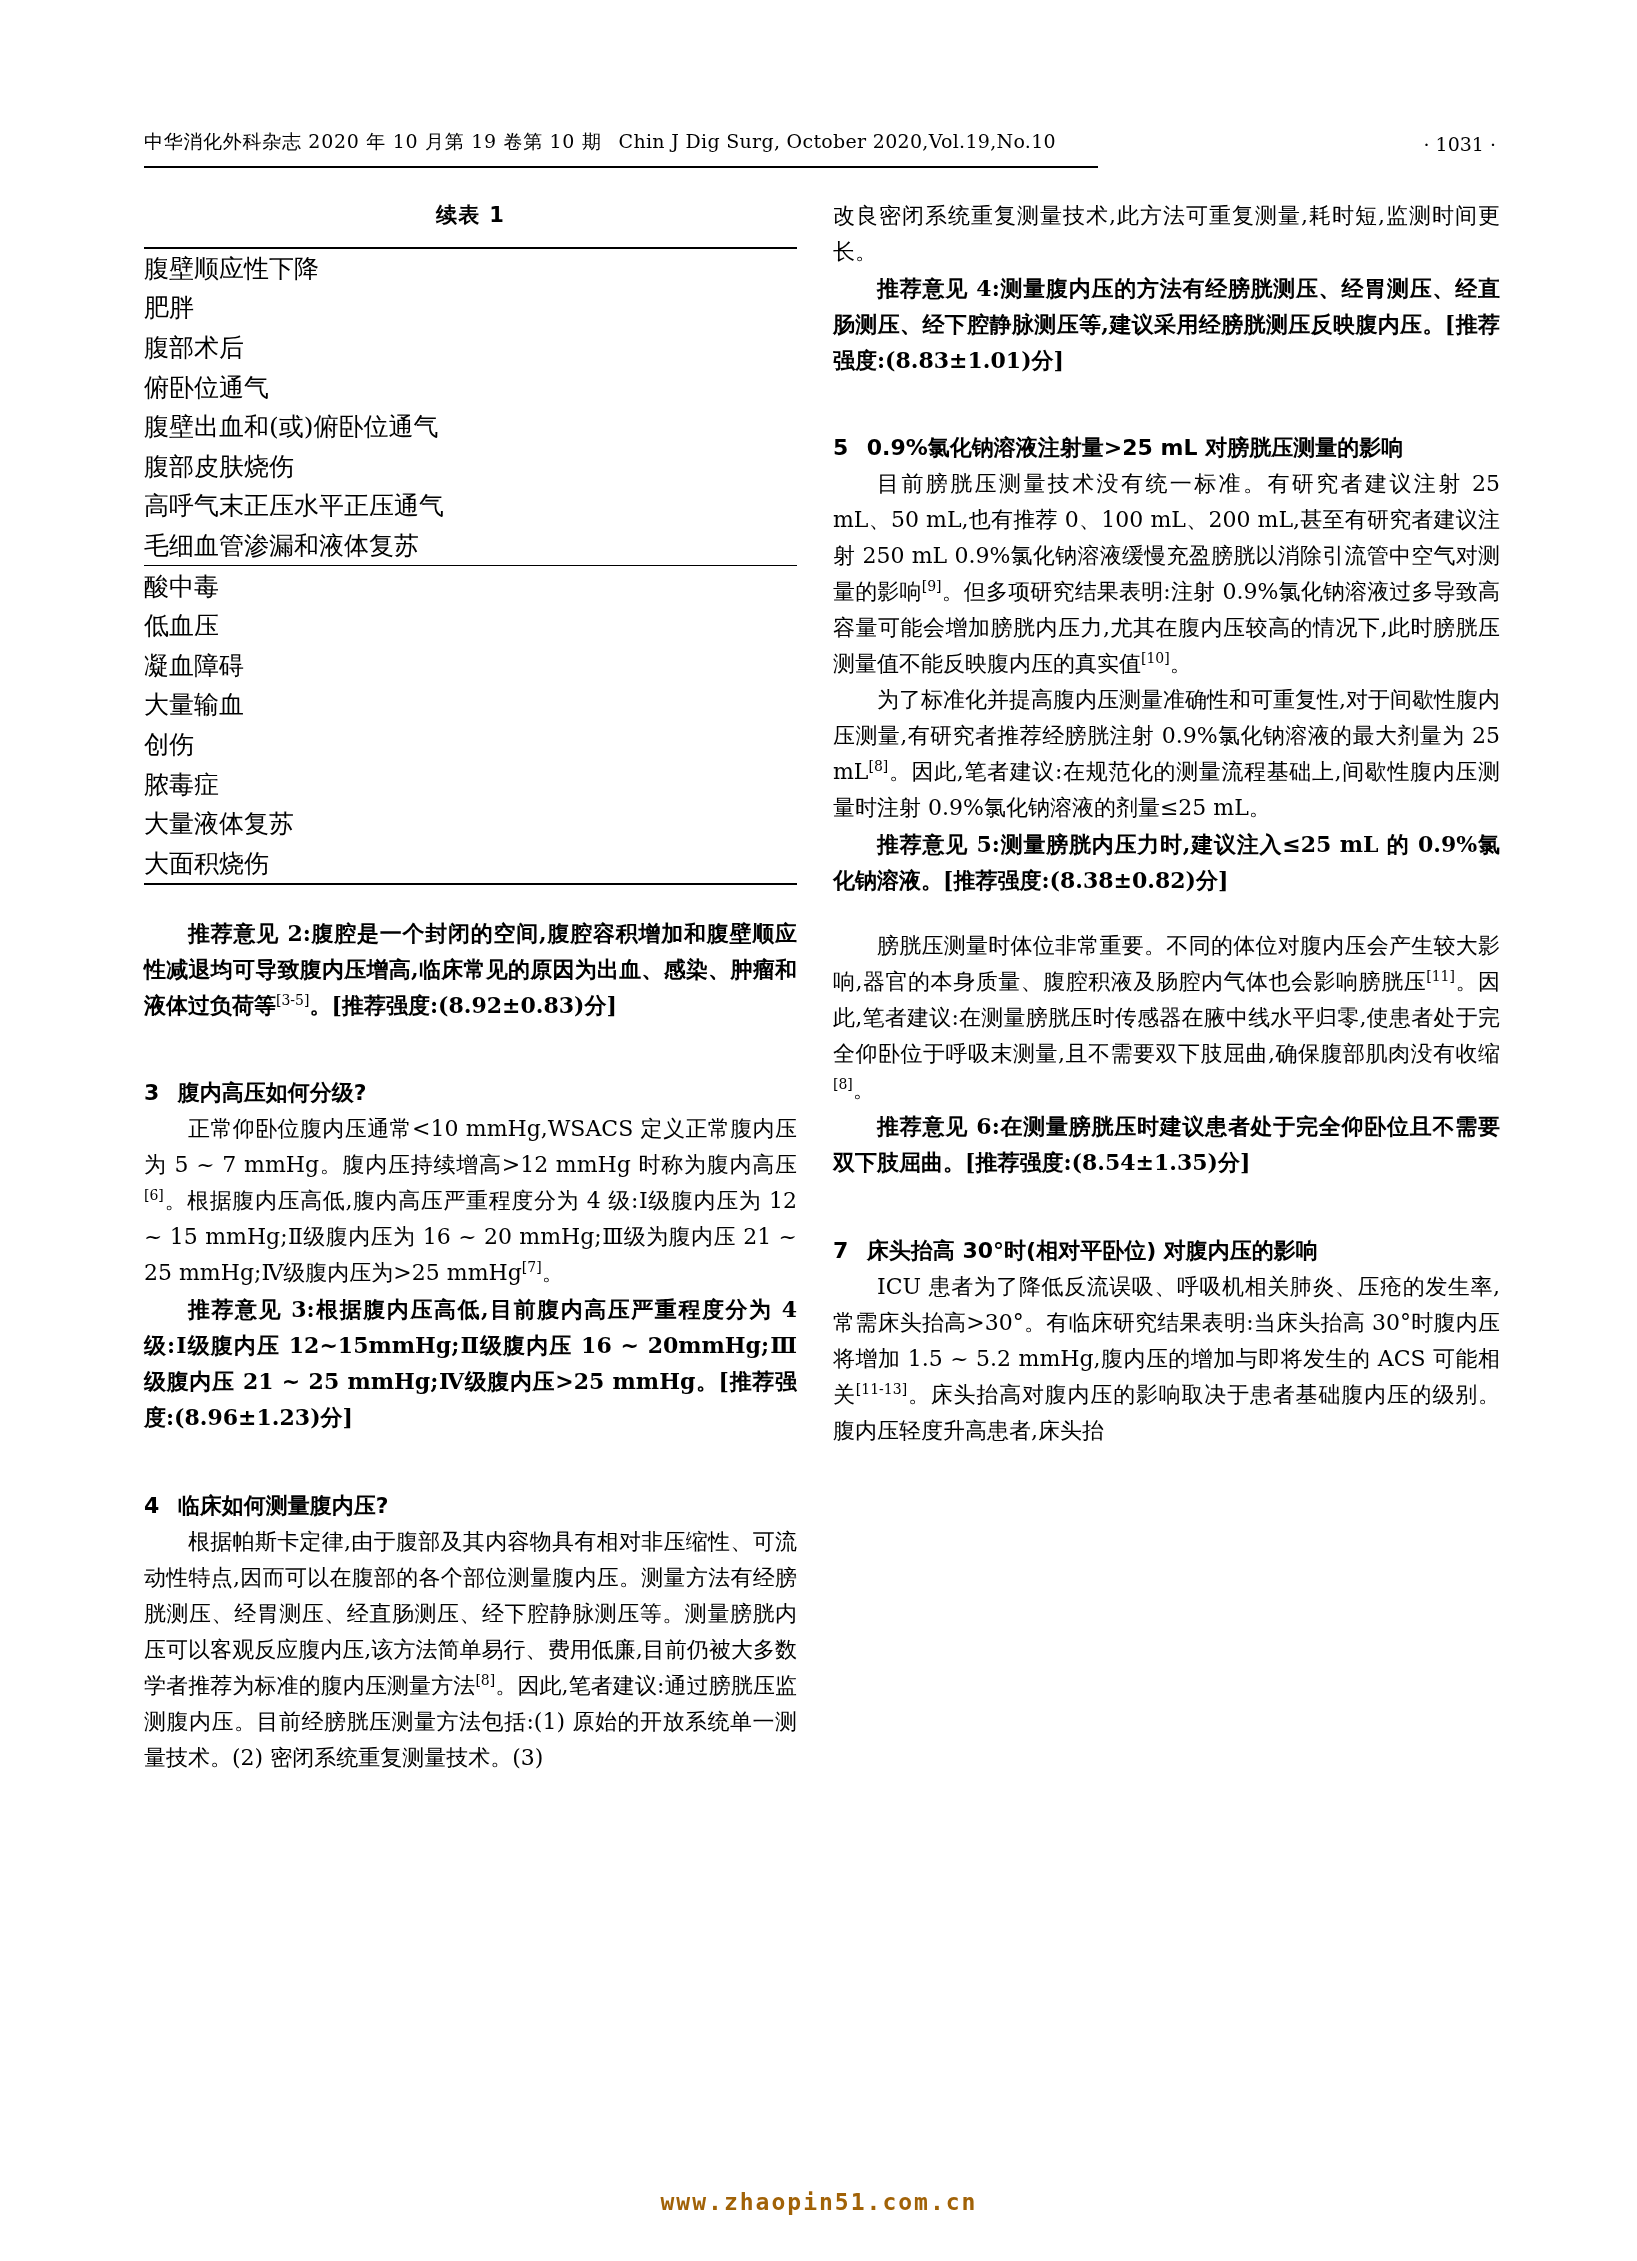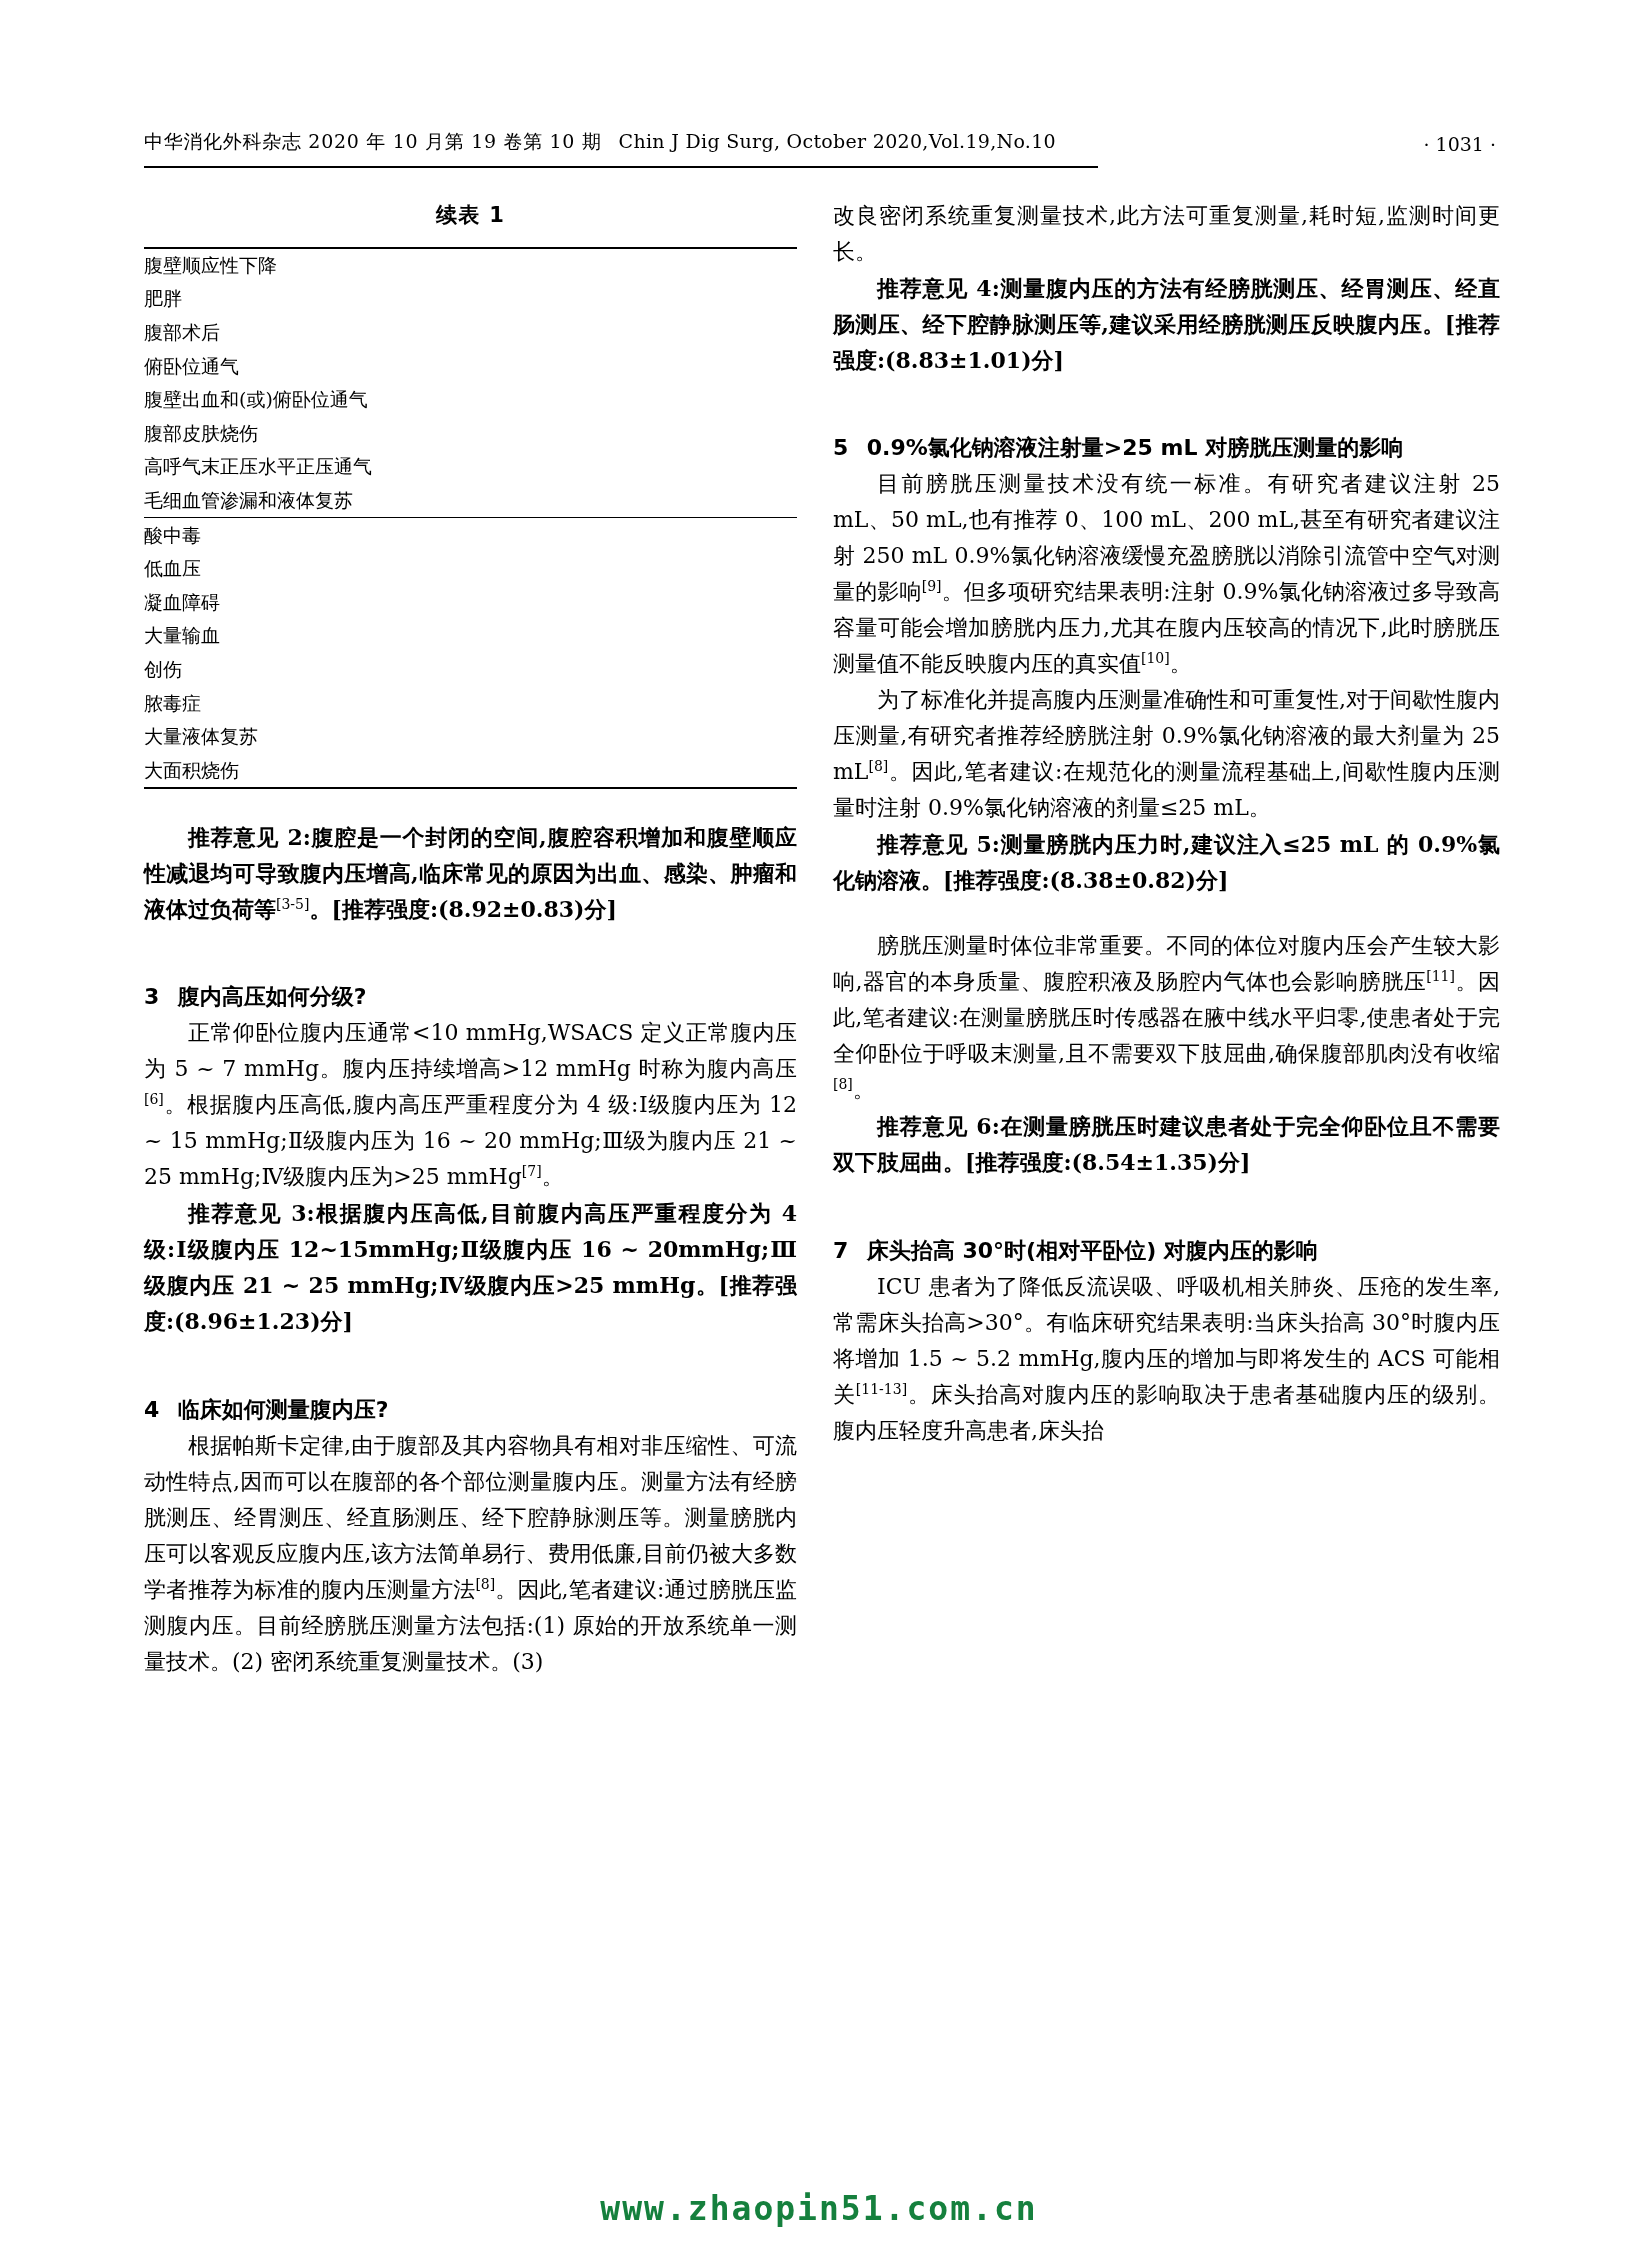--- a/index.html
+++ b/index.html
@@ -84,21 +84,21 @@
     text-align: center;
     font-size: 21px;
     font-weight: bold;
     letter-spacing: 1.3px;
     margin: 0 0 14.5px 0;
     font-family: "DejaVu Sans", "Liberation Sans", sans-serif;
   }
   table.cont-table {
     width: 100%;
     border-collapse: collapse;
-    font-size: 19px;
+    font-size: 25px;
     line-height: 1.0;
   }
   table.cont-table td {
     padding: 7.3px 0 7.3px 0;
     border: none;
   }
   .rule-thick-top { border-top: 2.6px solid #000 !important; }
   .rule-thin-bot  { border-bottom: 1.3px solid #000 !important; }
   .rule-thick-bot { border-bottom: 2.6px solid #000 !important; }
   td.cat   { padding-left: 22.4px; }
@@ -139,23 +139,23 @@
 
   
   .watermark {
     position: absolute;
     left: 0;
     top: 2189px;
     width: 1638px;
     text-align: center;
     font-family: "DejaVu Sans Mono", "Liberation Mono", monospace;
     font-weight: bold;
-    font-size: 33px;
+    font-size: 23px;
     letter-spacing: 2px;
-    color: #15803d;
+    color: #a16207;
   }
 </style>
 </head>
 <body>
 
 <div class="page">
 
   <div class="running-head">
     <div class="running-head-inner" style="border-bottom:none;">
       <div class="rh-left">

